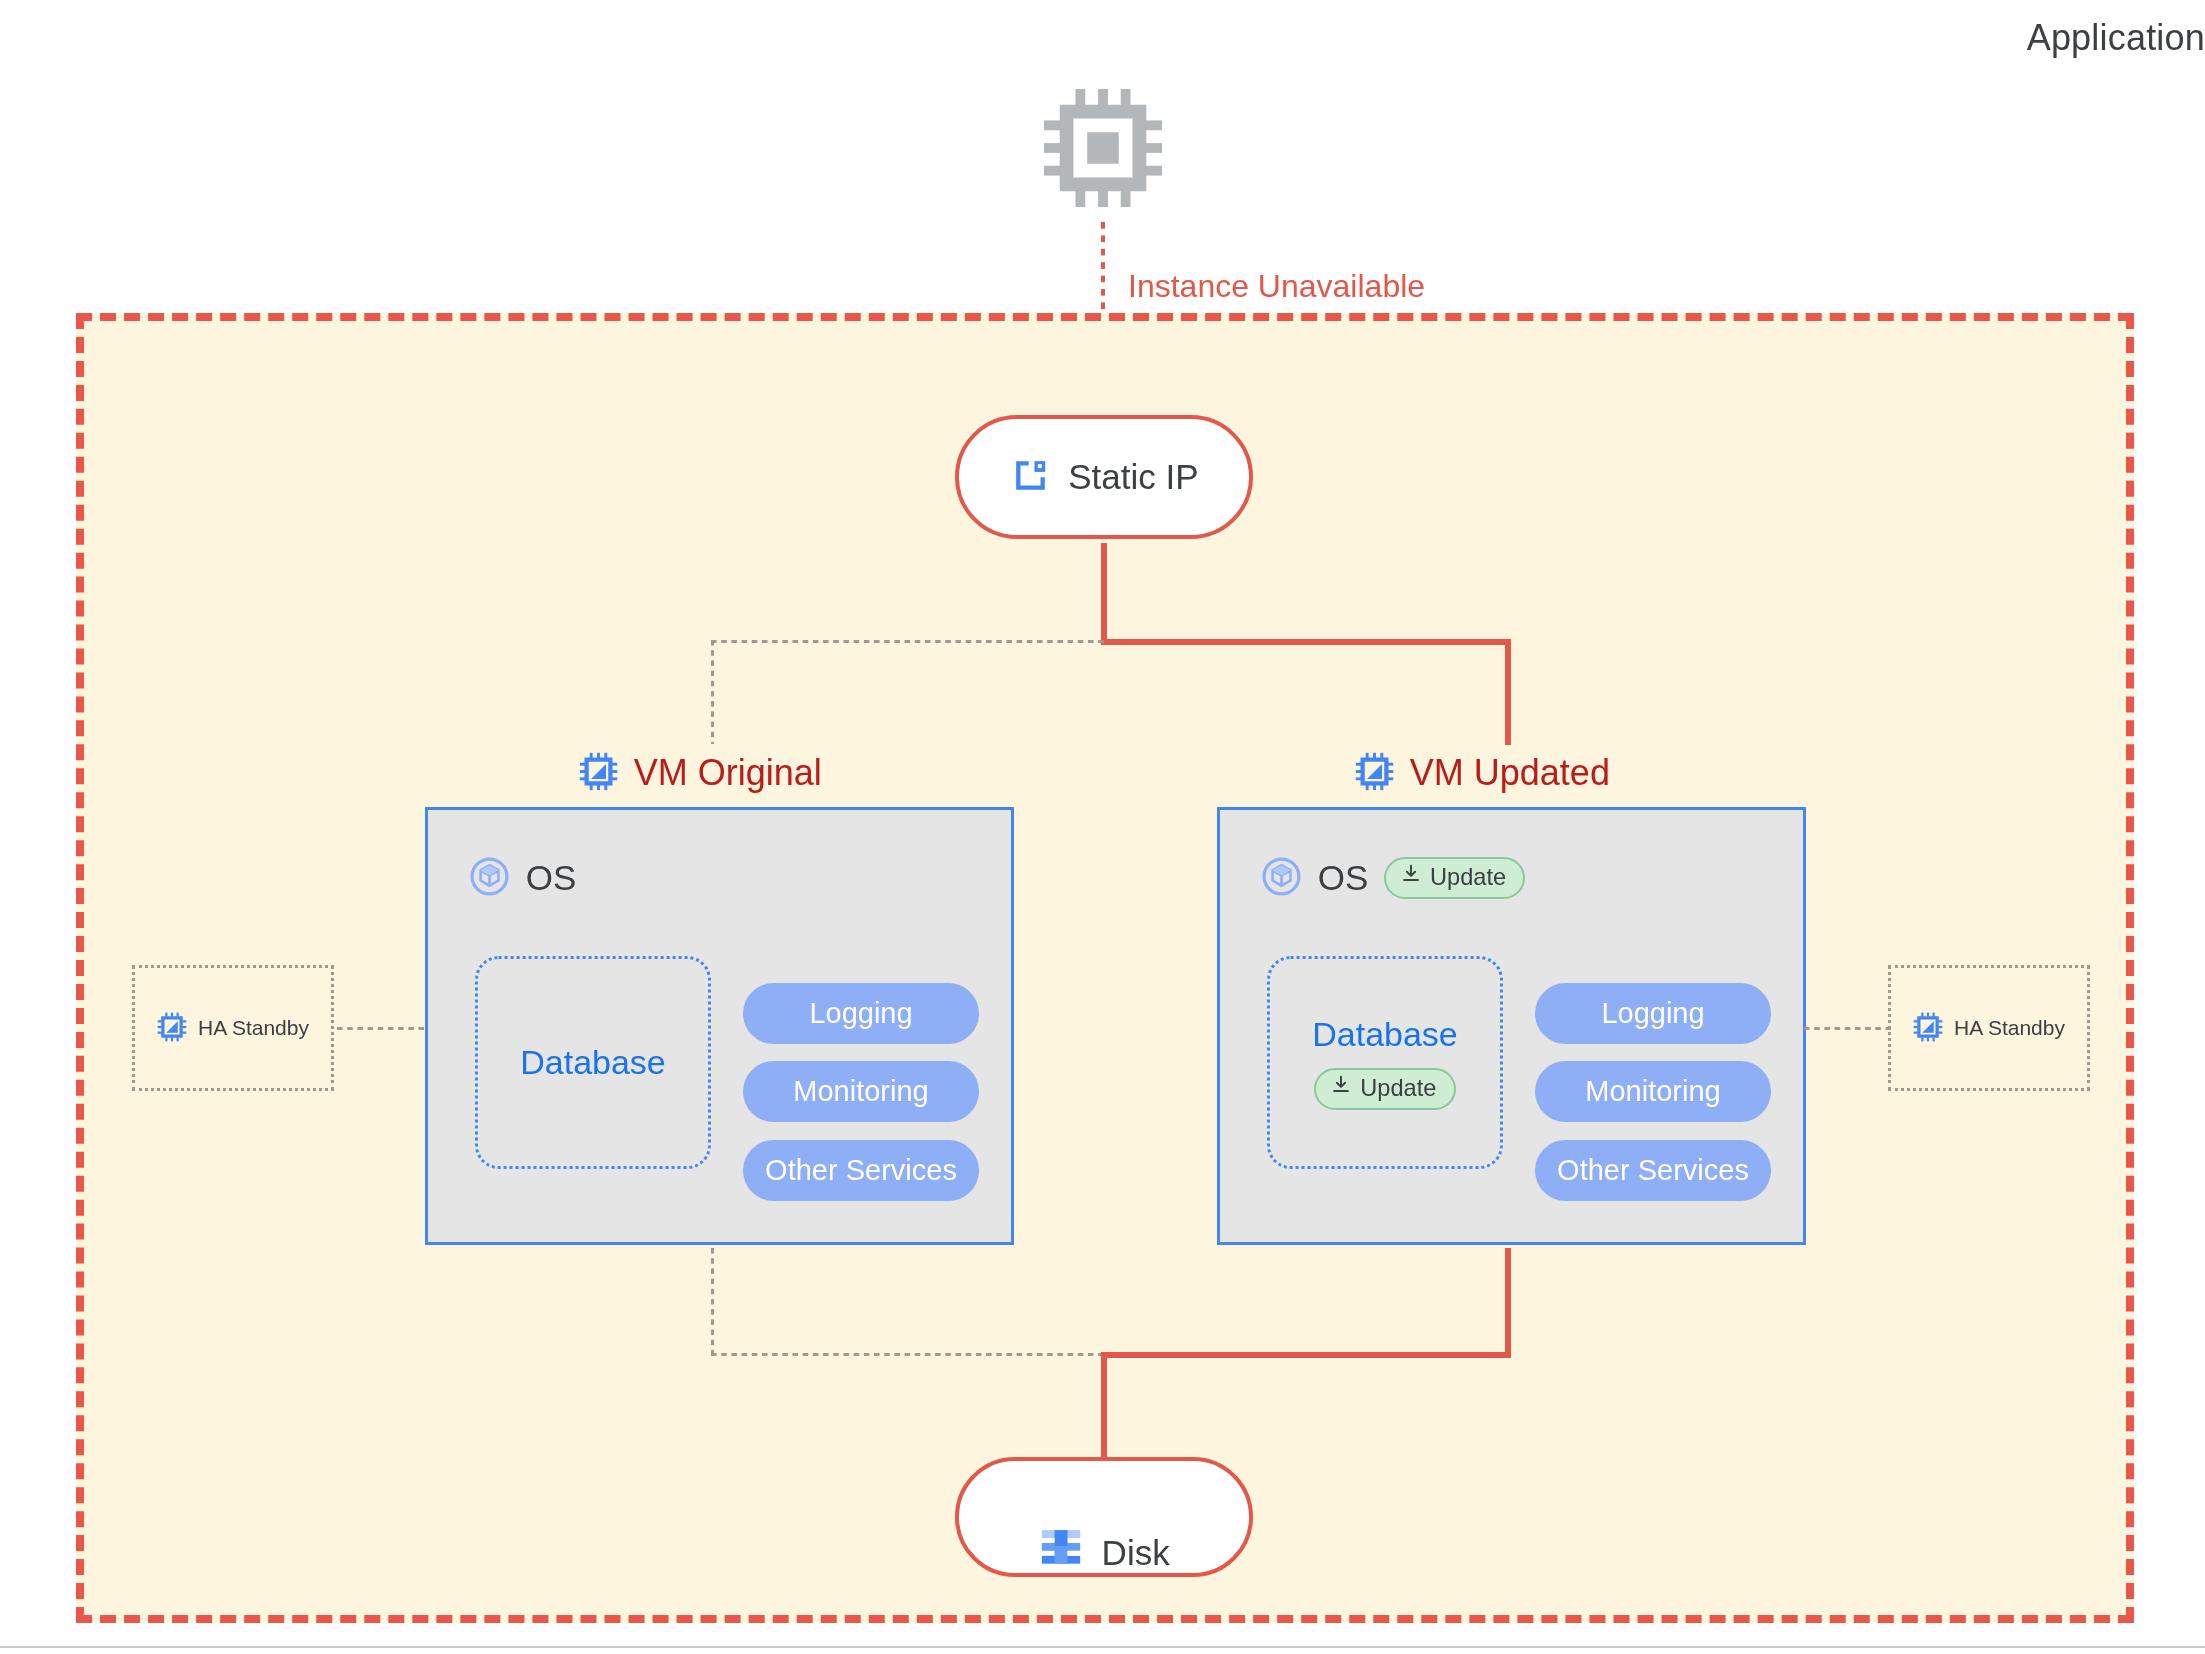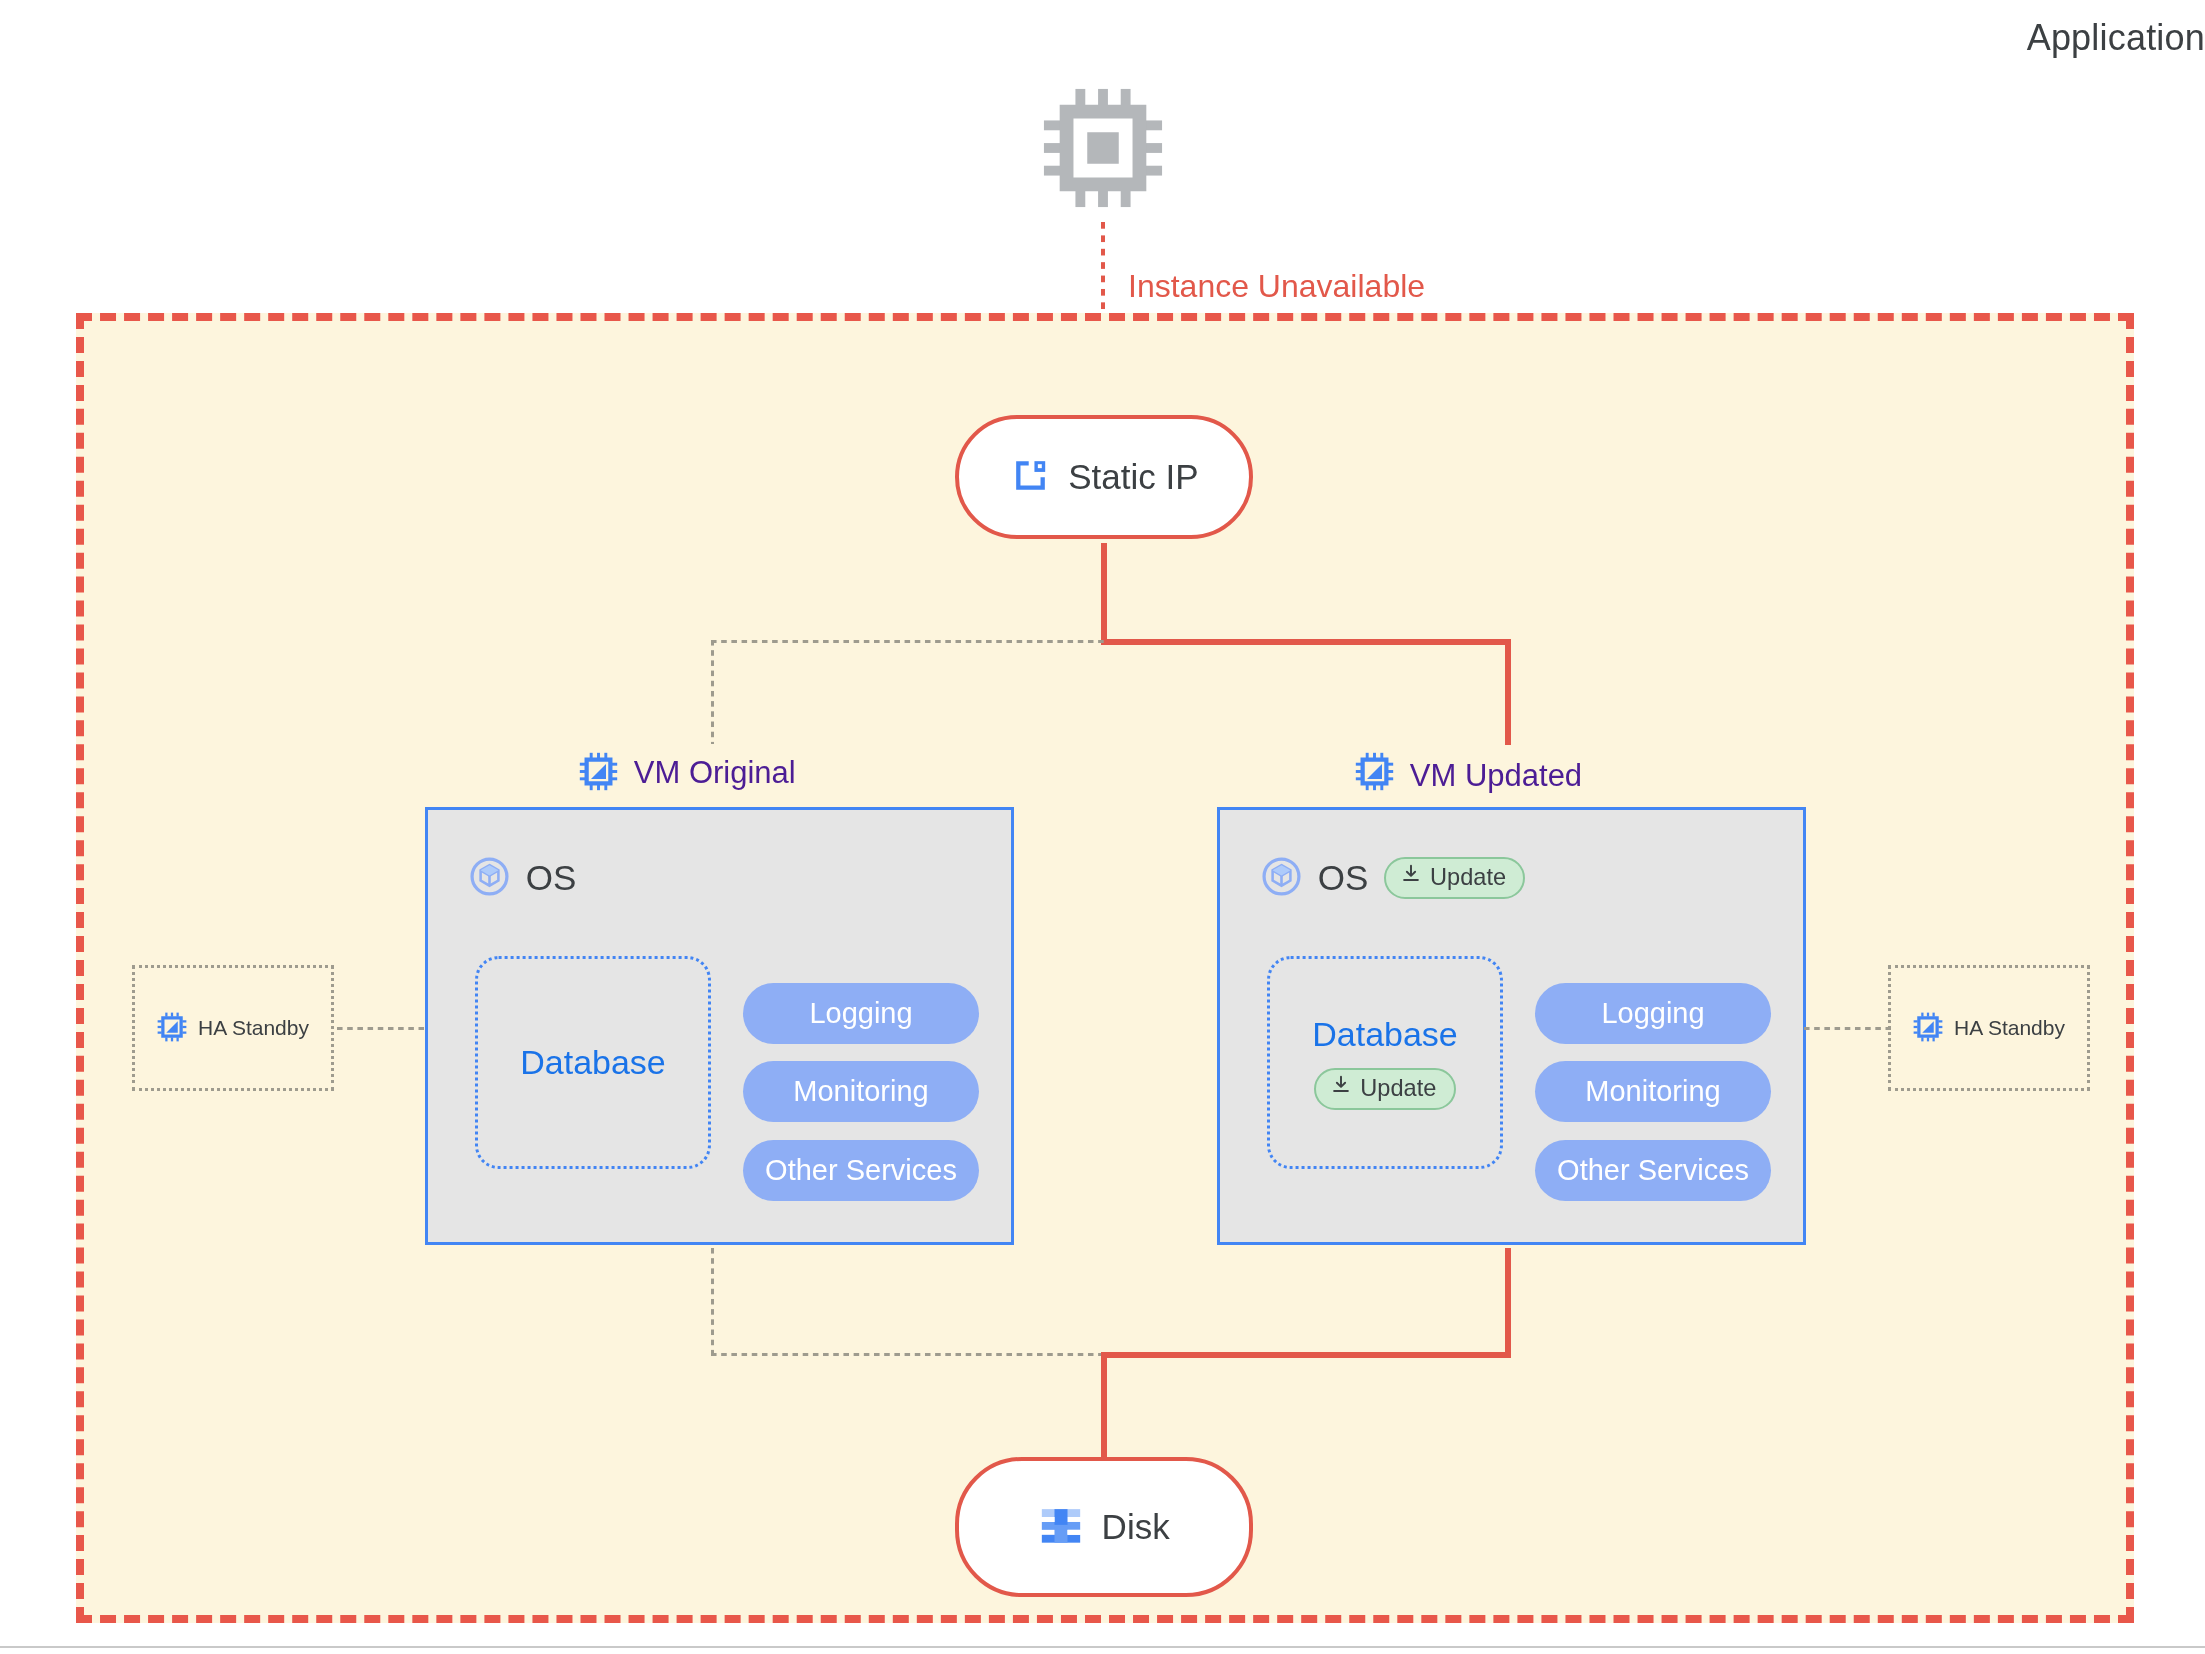--- a/index.html
+++ b/index.html
@@ -101,27 +101,27 @@
   #static-ip-label {
     font-size: 35px;
     color: #3c4043;
   }
 
   
   #disk-node {
     left: 955px;
     top: 1457px;
     width: 298px;
-    height: 140px;
+    height: 120px;
     background: #ffffff;
     border: 4.7px solid #e2584a;
     border-radius: 67px;
     box-sizing: border-box;
     display: flex;
-    align-items: center;
+    align-items: flex-end;
     justify-content: center;
     gap: 17.3px;
   }
   #disk-label {
     font-size: 35px;
     color: #3c4043;
   }
 
   
   .red-v { background: #e2584a; width: 5.5px; }
@@ -152,22 +152,22 @@
   #b-red-up     { left: 1505px; top: 1248px; height: 106px; }
   #b-red-down   { left: 1101px; top: 1352px; height: 110px; }
 
   
   .vm-title {
     display: flex;
     align-items: center;
     gap: 15.8px;
   }
   .vm-title-label {
-    font-size: 31px;
-    color: #4c1d95;
+    font-size: 36px;
+    color: #b91c1c;
     white-space: nowrap;
   }
   #vm-original-title { left: 579px; top: 752px; }
   #vm-updated-title  { left: 1355px; top: 752px; align-items: flex-end; }
 
   .vm-box {
     width: 589px;
     height: 438px;
     background: #e5e5e5;
     border: 3.2px solid #4285f4;

